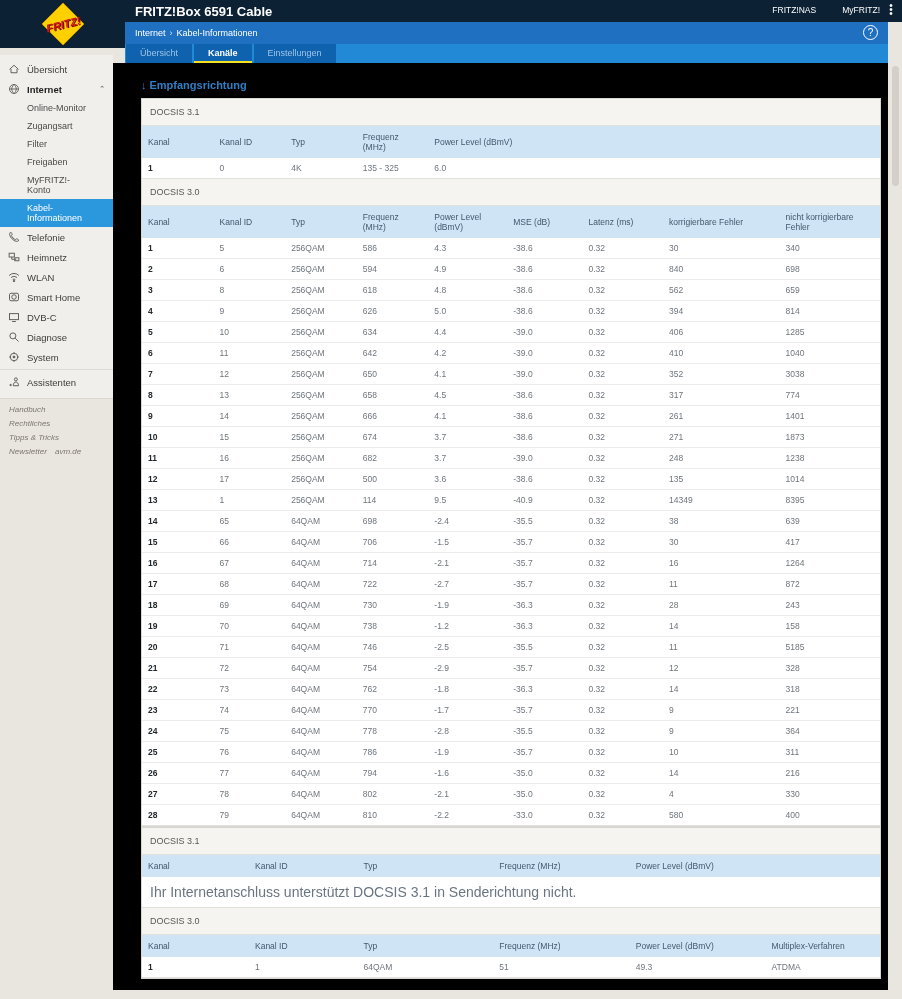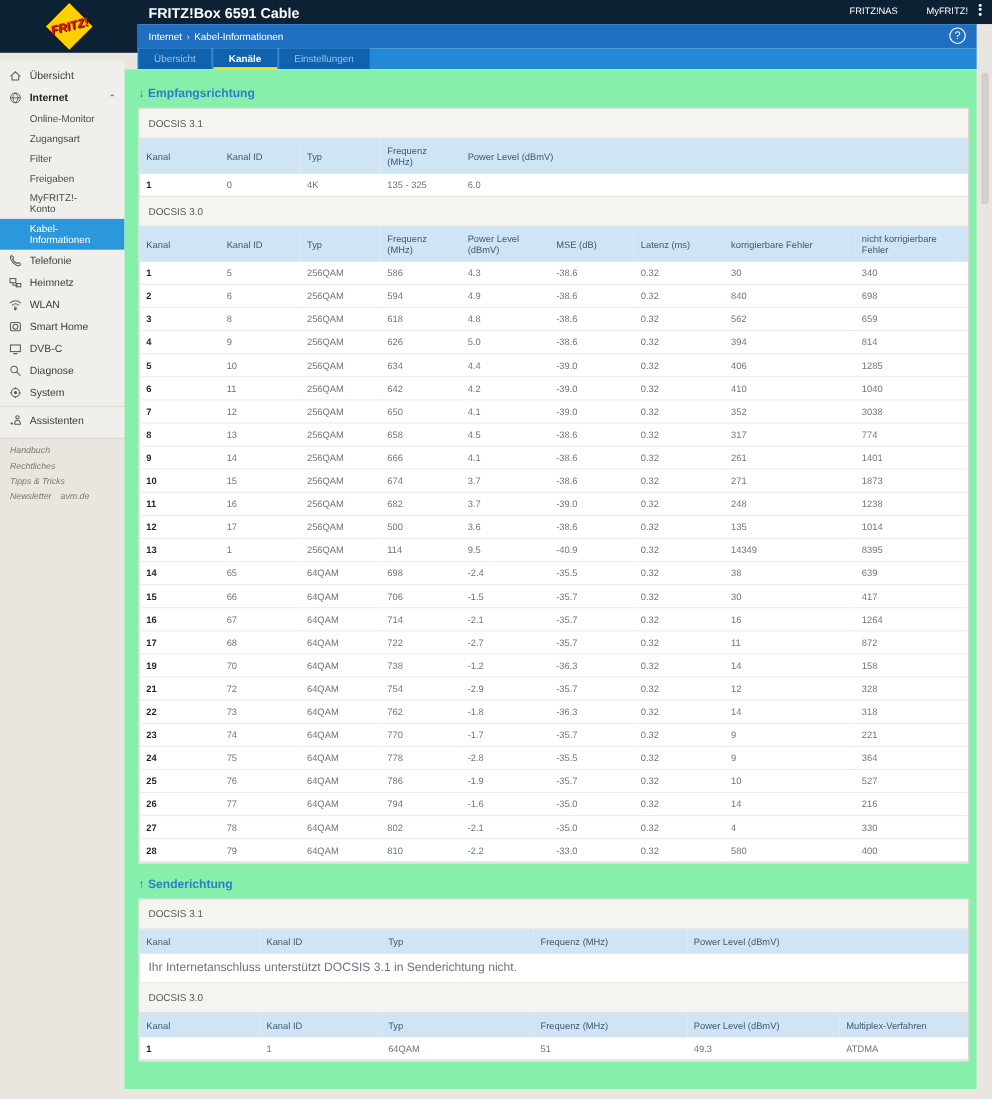--- a/index.html
+++ b/index.html
@@ -34,32 +34,32 @@
   .sicon { width:12px; height:12px; color:#5f5d58; flex:0 0 12px; display:flex; align-items:center; }
   .sicon svg { width:12px; height:12px; }
   .chev { position:absolute; right:8px; color:#777; font-size:7px; }
   .sub-item { padding:4px 20px 4px 27px; font-size:9px; color:#4a4a4a; cursor:pointer; }
   .sub-item.active { background:#2b97dd; color:#fff; }
   .side-sep { border-top:1px solid #dedbd5; margin:2px 0; }
   .side-footer { position:absolute; top:389px; left:0; width:113px; text-align:left; font-size:8px; color:#7d786f; line-height:14px; padding:0 6px;font-style:italic; }
   .side-footer span { margin:0 3px; cursor:pointer; white-space:nowrap; }
 
   
-  .main { position:absolute; top:63px; left:113px; width:775px; height:927px; background:#86efac; padding:8px 7px 0 13px; }
+  .main { position:absolute; top:63px; left:113px; width:775px; height:927px; background:#000000; padding:8px 7px 0 28px; }
   .section-heading { color:#2f7fc6; font-size:11px; font-weight:bold; margin:8px 0 7px 0; }
   .section-heading .arrow { font-weight:normal; margin-right:3px; }
   .panel { border:1px solid #d9d6d1; background:#fff; }
   .docsis-header { background:#f5f4f1; color:#5a5852; font-size:9px; padding:8px 8px; border-bottom:1px solid #e3e1dc; }
   table { width:100%; border-collapse:collapse; table-layout:fixed; }
   thead tr { background:#cfe4f4; }
   th { font-weight:normal; color:#44586c; font-size:8.5px; text-align:left; padding:6px 6px; }
   td { font-size:8.5px; color:#6e757d; padding:5px 6px; border-bottom:1px solid #ececec; }
   td.first { color:#23282d; font-weight:bold; }
   tbody tr:last-child td { border-bottom:1px solid #e3e1dc; }
-  .note-row { font-size:11px; color:#6a7580; padding:7px 8px; border-bottom:1px solid #e3e1dc; }
+  .note-row { font-size:14px; color:#6a7580; padding:7px 8px; border-bottom:1px solid #e3e1dc; }
 
   .right-strip { position:absolute; top:22px; right:0; width:14px; height:977px; background:#e9e6e0; }
   .scroll-thumb { position:absolute; top:44px; right:3px; width:7px; height:120px; background:#d4d0c9; border-radius:4px; }
 </style>
 </head>
 <body>
 
 <div class="page">
 
   <div class="topbar">
@@ -457,31 +457,53 @@
               <td>68</td>
               <td>64QAM</td>
               <td>722</td>
               <td>-2.7</td>
               <td>-35.7</td>
               <td>0.32</td>
               <td>11</td>
               <td>872</td>
             </tr>
             <tr>
+              <td class="first">18</td>
+              <td>69</td>
+              <td>64QAM</td>
+              <td>730</td>
+              <td>-1.9</td>
+              <td>-36.3</td>
+              <td>0.32</td>
+              <td>28</td>
+              <td>243</td>
+            </tr>
+            <tr>
               <td class="first">19</td>
               <td>70</td>
               <td>64QAM</td>
               <td>738</td>
               <td>-1.2</td>
               <td>-36.3</td>
               <td>0.32</td>
               <td>14</td>
               <td>158</td>
             </tr>
             <tr>
+              <td class="first">20</td>
+              <td>71</td>
+              <td>64QAM</td>
+              <td>746</td>
+              <td>-2.5</td>
+              <td>-35.5</td>
+              <td>0.32</td>
+              <td>11</td>
+              <td>5185</td>
+            </tr>
+            <tr>
               <td class="first">21</td>
               <td>72</td>
               <td>64QAM</td>
               <td>754</td>
               <td>-2.9</td>
               <td>-35.7</td>
               <td>0.32</td>
               <td>12</td>
               <td>328</td>
             </tr>
@@ -520,21 +542,21 @@
             </tr>
             <tr>
               <td class="first">25</td>
               <td>76</td>
               <td>64QAM</td>
               <td>786</td>
               <td>-1.9</td>
               <td>-35.7</td>
               <td>0.32</td>
               <td>10</td>
-              <td>527</td>
+              <td>311</td>
             </tr>
             <tr>
               <td class="first">26</td>
               <td>77</td>
               <td>64QAM</td>
               <td>794</td>
               <td>-1.6</td>
               <td>-35.0</td>
               <td>0.32</td>
               <td>14</td>
@@ -559,23 +581,20 @@
               <td>-2.2</td>
               <td>-33.0</td>
               <td>0.32</td>
               <td>580</td>
               <td>400</td>
             </tr>
           </tbody>
       </table>
     </div>
 
-    <div class="section-heading" style="margin-top:13px;">
-      <span class="arrow">↑</span><span>Senderichtung</span>
-    </div>
 
     <div class="panel">
       <div class="docsis-header">DOCSIS 3.1</div>
       <table>
         <colgroup>
             <col style="width:14.5%">
             <col style="width:14.7%">
             <col style="width:18.4%">
             <col style="width:18.5%">
             <col>

